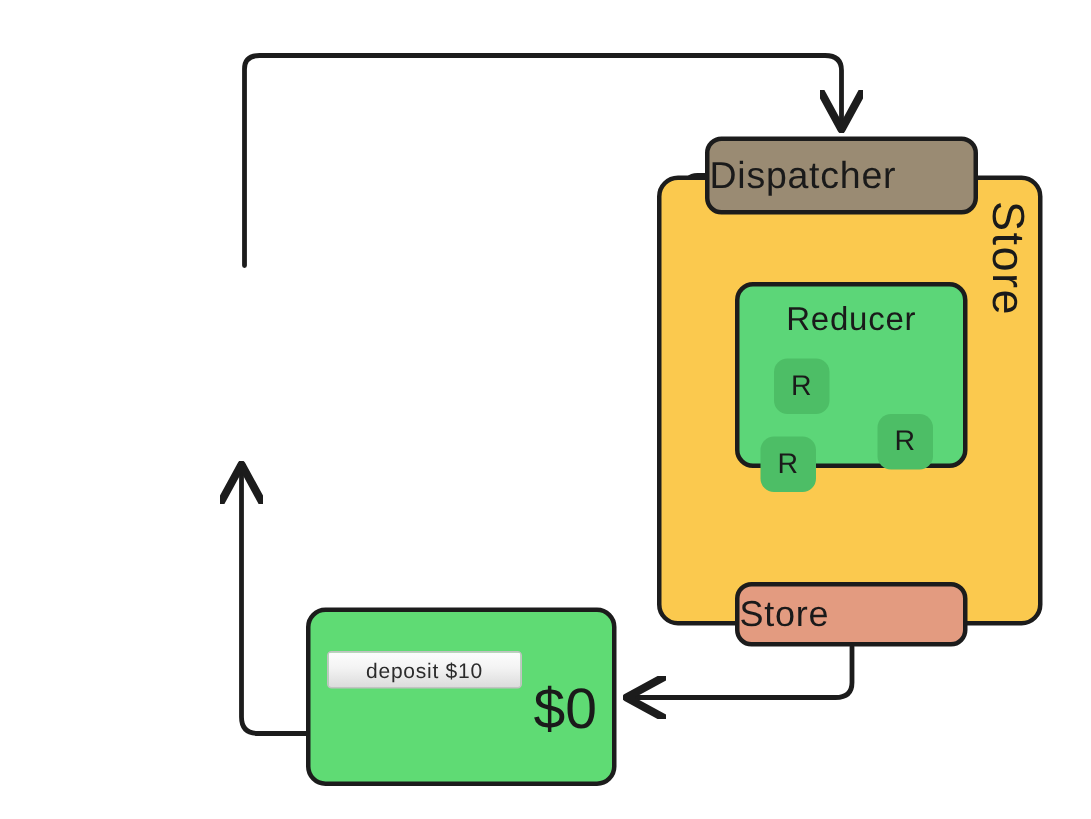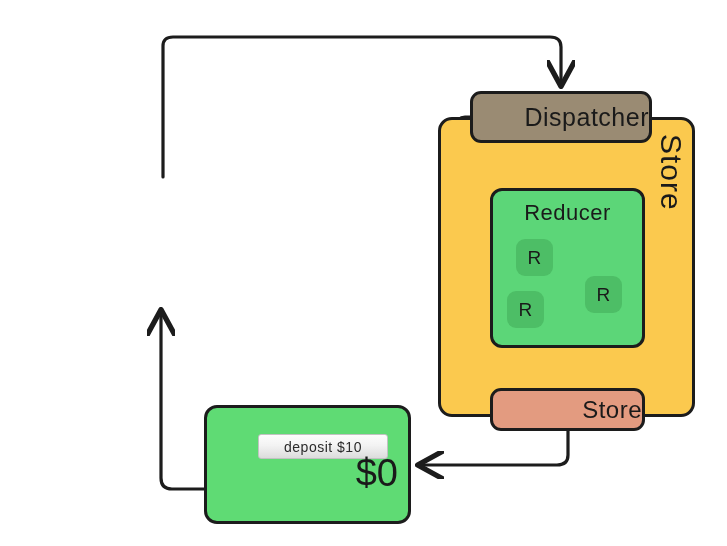--- a/index.html
+++ b/index.html
@@ -25,21 +25,21 @@
     height: 546px;
     pointer-events: none;
   }
 
   .node {
     position: absolute;
     box-sizing: border-box;
     border: 3px solid #1c1c1c;
     display: flex;
     align-items: center;
-    justify-content: flex-end;
+    justify-content: flex-start;
     color: #1a1a1a;
     letter-spacing: 0.5px;
   }
 
   
   #actions-node {
     left: 51px;
     top: 177px;
     width: 209px;
     height: 127px;
@@ -80,21 +80,21 @@
     border-radius: 11px;
     font-size: 25px;
     z-index: 5;
   }
 
   
   #reducer-node {
     left: 490px;
     top: 188px;
     width: 155px;
-    height: 160px;
+    height: 124px;
     background: #5CD678;
     border-radius: 12px;
     z-index: 4;
     display: block;
   }
   #reducer-label {
     position: absolute;
     top: 9px;
     left: 0;
     width: 100%;
@@ -147,21 +147,21 @@
     border: 1px solid #c2c2c2;
     border-radius: 3px;
     background: linear-gradient(180deg, #fdfdfd 0%, #f3f3f3 45%, #dcdcdc 100%);
     display: flex;
     align-items: center;
     justify-content: center;
     font-size: 14px;
     color: #2b2b2b;
     box-sizing: border-box;
   }
-  #btn-deposit  { top: 26px; margin-left: 40px; }
+  #btn-deposit  { top: 26px; }
   #btn-withdraw { top: 79px; }
   #balance-display {
     position: absolute;
     right: 10px;
     top: 44px;
     font-size: 38px;
     color: #1a1a1a;
     letter-spacing: 0px;
   }
 </style>

